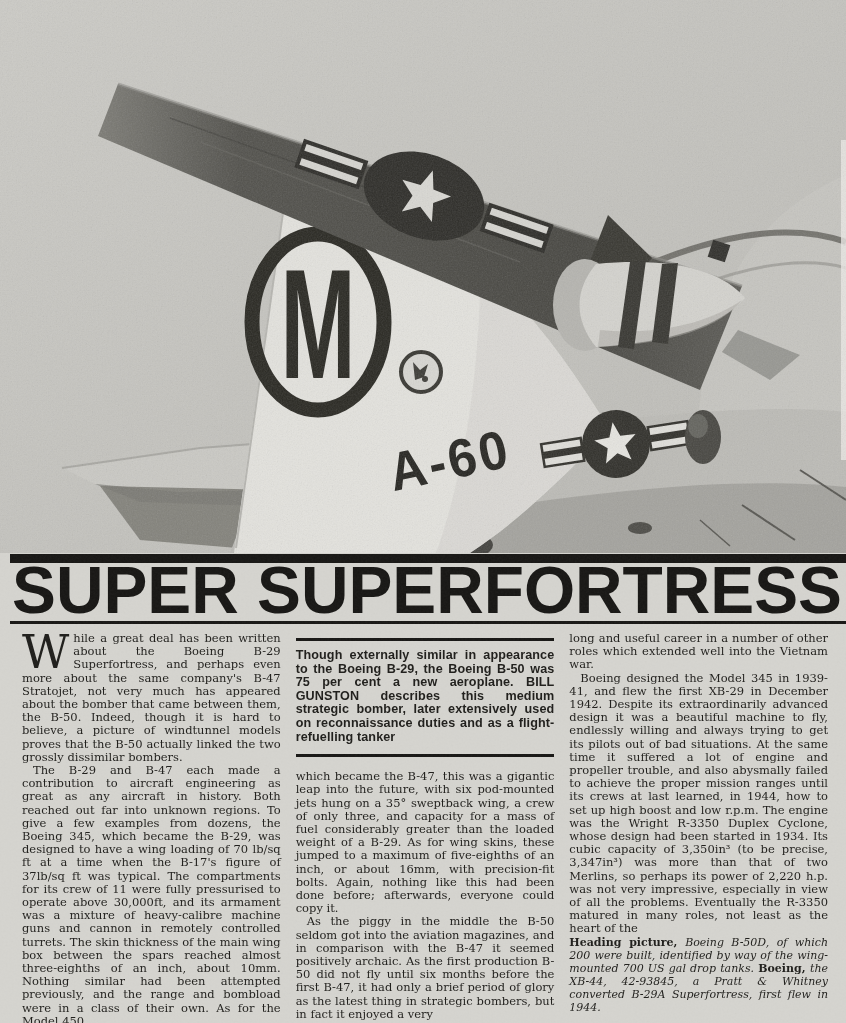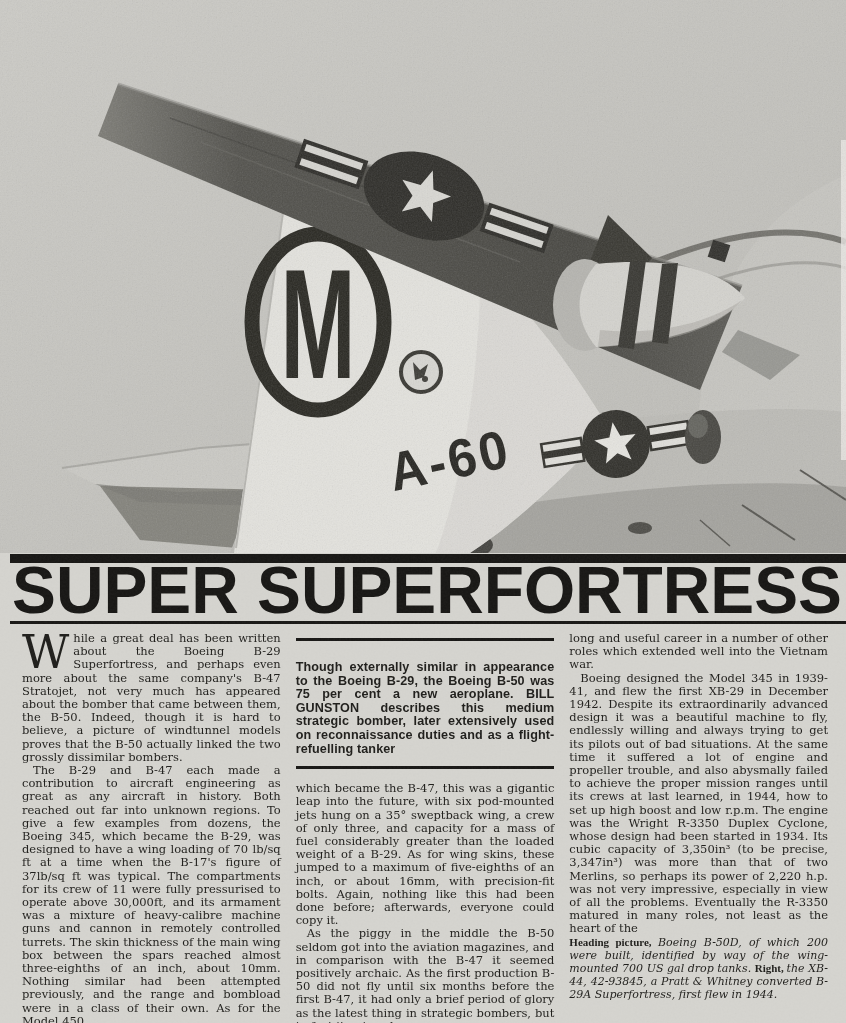--- a/index.html
+++ b/index.html
@@ -23,27 +23,27 @@
   .col p{margin:0;}
   .indent{text-indent:11px;}
   .dropcap{
     float:left;font-size:46px;line-height:36px;
     padding:2px 4px 0 0;font-weight:400;
   }
   .standfirst{
     font-family:"Liberation Sans", sans-serif;font-weight:bold;
     font-size:12.6px;line-height:13.6px;letter-spacing:.1px;
     border-top:3px solid #171614;border-bottom:3px solid #171614;
-    padding:20px 0 10px;margin:6px 0 13px;text-align:justify;
+    padding:8px 0 10px;margin:6px 0 13px;text-align:justify;
   }
   .caption{
     margin-top:11px;font-size:11px;line-height:13px;
     font-style:italic;text-align:justify;
   }
-  .seg-bold{font-weight:bold;font-style:normal;font-family:Liberation Serif, serif;}
+  .seg-bold{font-weight:bold;font-style:normal;}
   .seg-italic{}
   
   .texture{position:absolute;inset:0;width:846px;height:1023px;opacity:.05;pointer-events:none;}
 </style>
 </head>
 <body>
 
 <svg class="photo" viewBox="0 0 846 553" width="846" height="553">
   <defs>
     <linearGradient id="sky" x1="0" y1="0" x2="1" y2="1">
@@ -172,21 +172,21 @@
 
   <div class="col">
     <div class="standfirst">Though externally similar in appearance to the Boeing B-29, the Boeing B-50 was 75 per cent a new aeroplane. BILL GUNSTON describes this medium strategic bomber, later extensively used on reconnaissance duties and as a flight-refuelling tanker</div>
     <p>which became the B-47, this was a gigantic leap into the future, with six pod-mounted jets hung on a 35° sweptback wing, a crew of only three, and capacity for a mass of fuel considerably greater than the loaded weight of a B-29. As for wing skins, these jumped to a maximum of five-eighths of an inch, or about 16mm, with precision-fit bolts. Again, nothing like this had been done before; afterwards, everyone could copy it.</p>
     <p class="indent">As the piggy in the middle the B-50 seldom got into the aviation magazines, and in comparison with the B-47 it seemed positively archaic. As the first production B-50 did not fly until six months before the first B-47, it had only a brief period of glory as the latest thing in strategic bombers, but in fact it enjoyed a very</p>
   </div>
 
   <div class="col">
     <p>long and useful career in a number of other roles which extended well into the Vietnam war.</p>
     <p class="indent">Boeing designed the Model 345 in 1939-41, and flew the first XB-29 in December 1942. Despite its extraordinarily advanced design it was a beautiful machine to fly, endlessly willing and always trying to get its pilots out of bad situations. At the same time it suffered a lot of engine and propeller trouble, and also abysmally failed to achieve the proper mission ranges until its crews at last learned, in 1944, how to set up high boost and low r.p.m. The engine was the Wright R-3350 Duplex Cyclone, whose design had been started in 1934. Its cubic capacity of 3,350in³ (to be precise, 3,347in³) was more than that of two Merlins, so perhaps its power of 2,220 h.p. was not very impressive, especially in view of all the problems. Eventually the R-3350 matured in many roles, not least as the heart of the</p>
-    <p class="caption"><span class="seg-bold">Heading picture, </span><span class="seg-italic">Boeing B-50D, of which 200 were built, identified by way of the wing-mounted 700 US gal drop tanks. </span><span class="seg-bold">Right, </span><span class="seg-italic">the XB-44, 42-93845, a Pratt &amp; Whitney converted B-29A Superfortress, first flew in 1944.</span></p>
+    <p class="caption"><span class="seg-bold">Heading picture, </span><span class="seg-italic">Boeing B-50D, of which 200 were built, identified by way of the wing-mounted 700 US gal drop tanks. </span><span class="seg-bold">Boeing, </span><span class="seg-italic">the XB-44, 42-93845, a Pratt &amp; Whitney converted B-29A Superfortress, first flew in 1944.</span></p>
   </div>
 
 </div>
 
 <svg class="texture" viewBox="0 0 846 1023" preserveAspectRatio="none">
   <filter id="paperF">
       <feTurbulence type="fractalNoise" baseFrequency="0.5" numOctaves="2" seed="3" stitchTiles="stitch"></feTurbulence>
       <feColorMatrix type="saturate" values="0"></feColorMatrix>
     </filter>
   <rect x="0" y="0" width="846" height="1023" filter="url(#paperF)"></rect>

